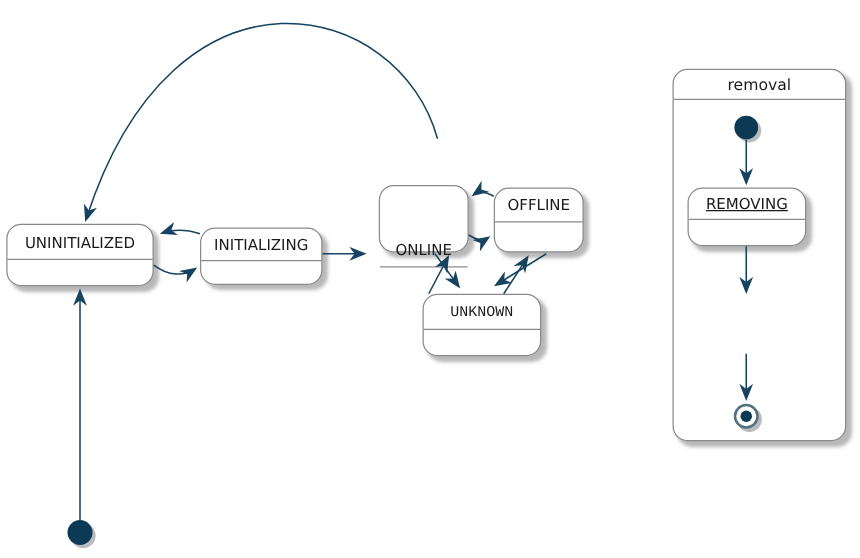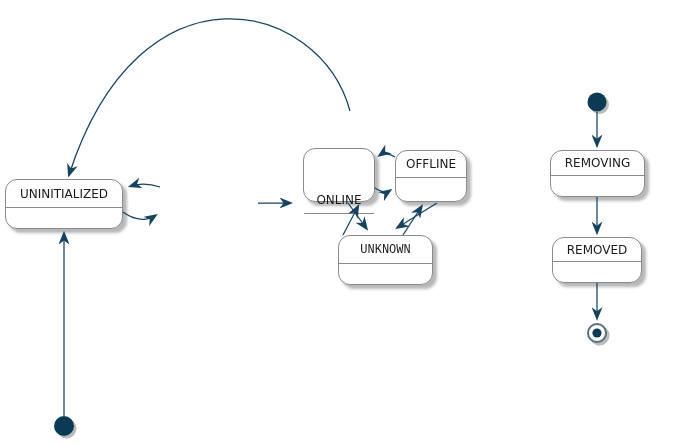--- a/index.html
+++ b/index.html
@@ -41,45 +41,48 @@
   .initial-node{fill:var(--node);}
   .final-ring{fill:#FFFFFF;stroke:var(--ring);stroke-width:2;}
   .final-dot{fill:var(--node);}
 </style>
 </head>
 <body>
 
 <div class="canvas">
 
 
+  <div class="composite" style="left:538px;top:55px;width:139px;height:298px;">
+    <div class="composite-title">removal</div>
+  </div>
 
   <div class="state" style="left:5px;top:179px;width:118px;height:50px;">
     <div class="state-title" style="height:27px;">UNINITIALIZED</div>
   </div>
 
+  <div class="state" style="left:160px;top:182px;width:98px;height:46px;">
+    <div class="state-title" style="height:25px;">INITIALIZING</div>
+  </div>
 
   <div class="state" style="left:303px;top:148px;width:72px;height:54px;">
     <div class="state-title" style="height:27px;margin-top:37px;">ONLINE</div>
   </div>
 
   <div class="state" style="left:395px;top:150px;width:72px;height:52px;">
     <div class="state-title" style="height:26px;">OFFLINE</div>
   </div>
 
   <div class="state" style="left:338px;top:235px;width:95px;height:50px;font-family:Liberation Mono, monospace;">
     <div class="state-title" style="height:27px;">UNKNOWN</div>
   </div>
 
-  <div class="state" style="left:550px;top:150px;width:95px;height:47px;">
+  <div class="state" style="left:550px;top:150px;width:95px;height:47px;text-decoration:underline;">
     <div class="state-title" style="height:24px;">REMOVING</div>
   </div>
 
-  <div class="state" style="left:552px;top:237px;width:90px;height:46px;">
-    <div class="state-title" style="height:23px;">REMOVED</div>
-  </div>
 
   <svg class="edges" width="688" height="446" viewBox="0 0 688 446">
     <defs>
       <marker id="arrow" viewBox="0 0 10 8" refX="8" refY="4" markerWidth="11" markerHeight="8.8" orient="auto-start-reverse">
         <path d="M0,0 L10,4 L0,8 L3,4 Z"></path>
       </marker>
     </defs>
 
     <circle class="node-shadow" cx="66.5" cy="428.5" r="10"></circle>
     <circle class="initial-node" cx="64" cy="426" r="10"></circle>

